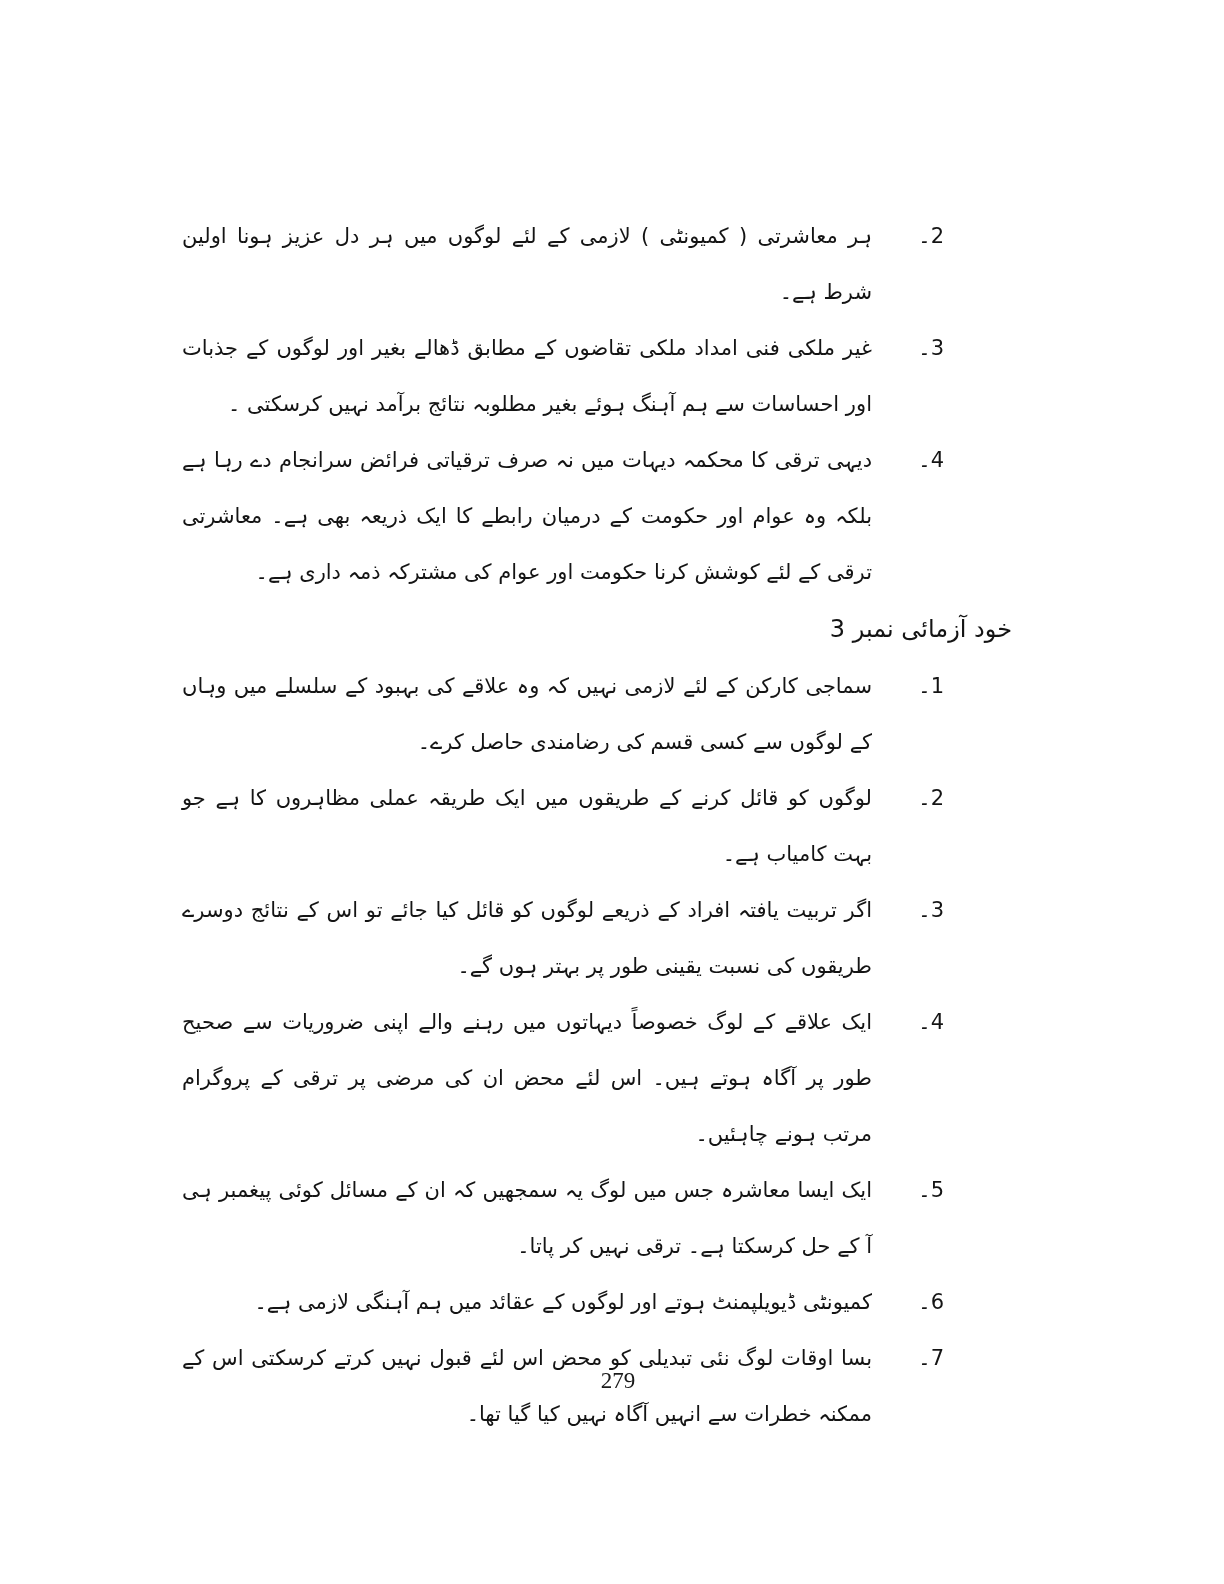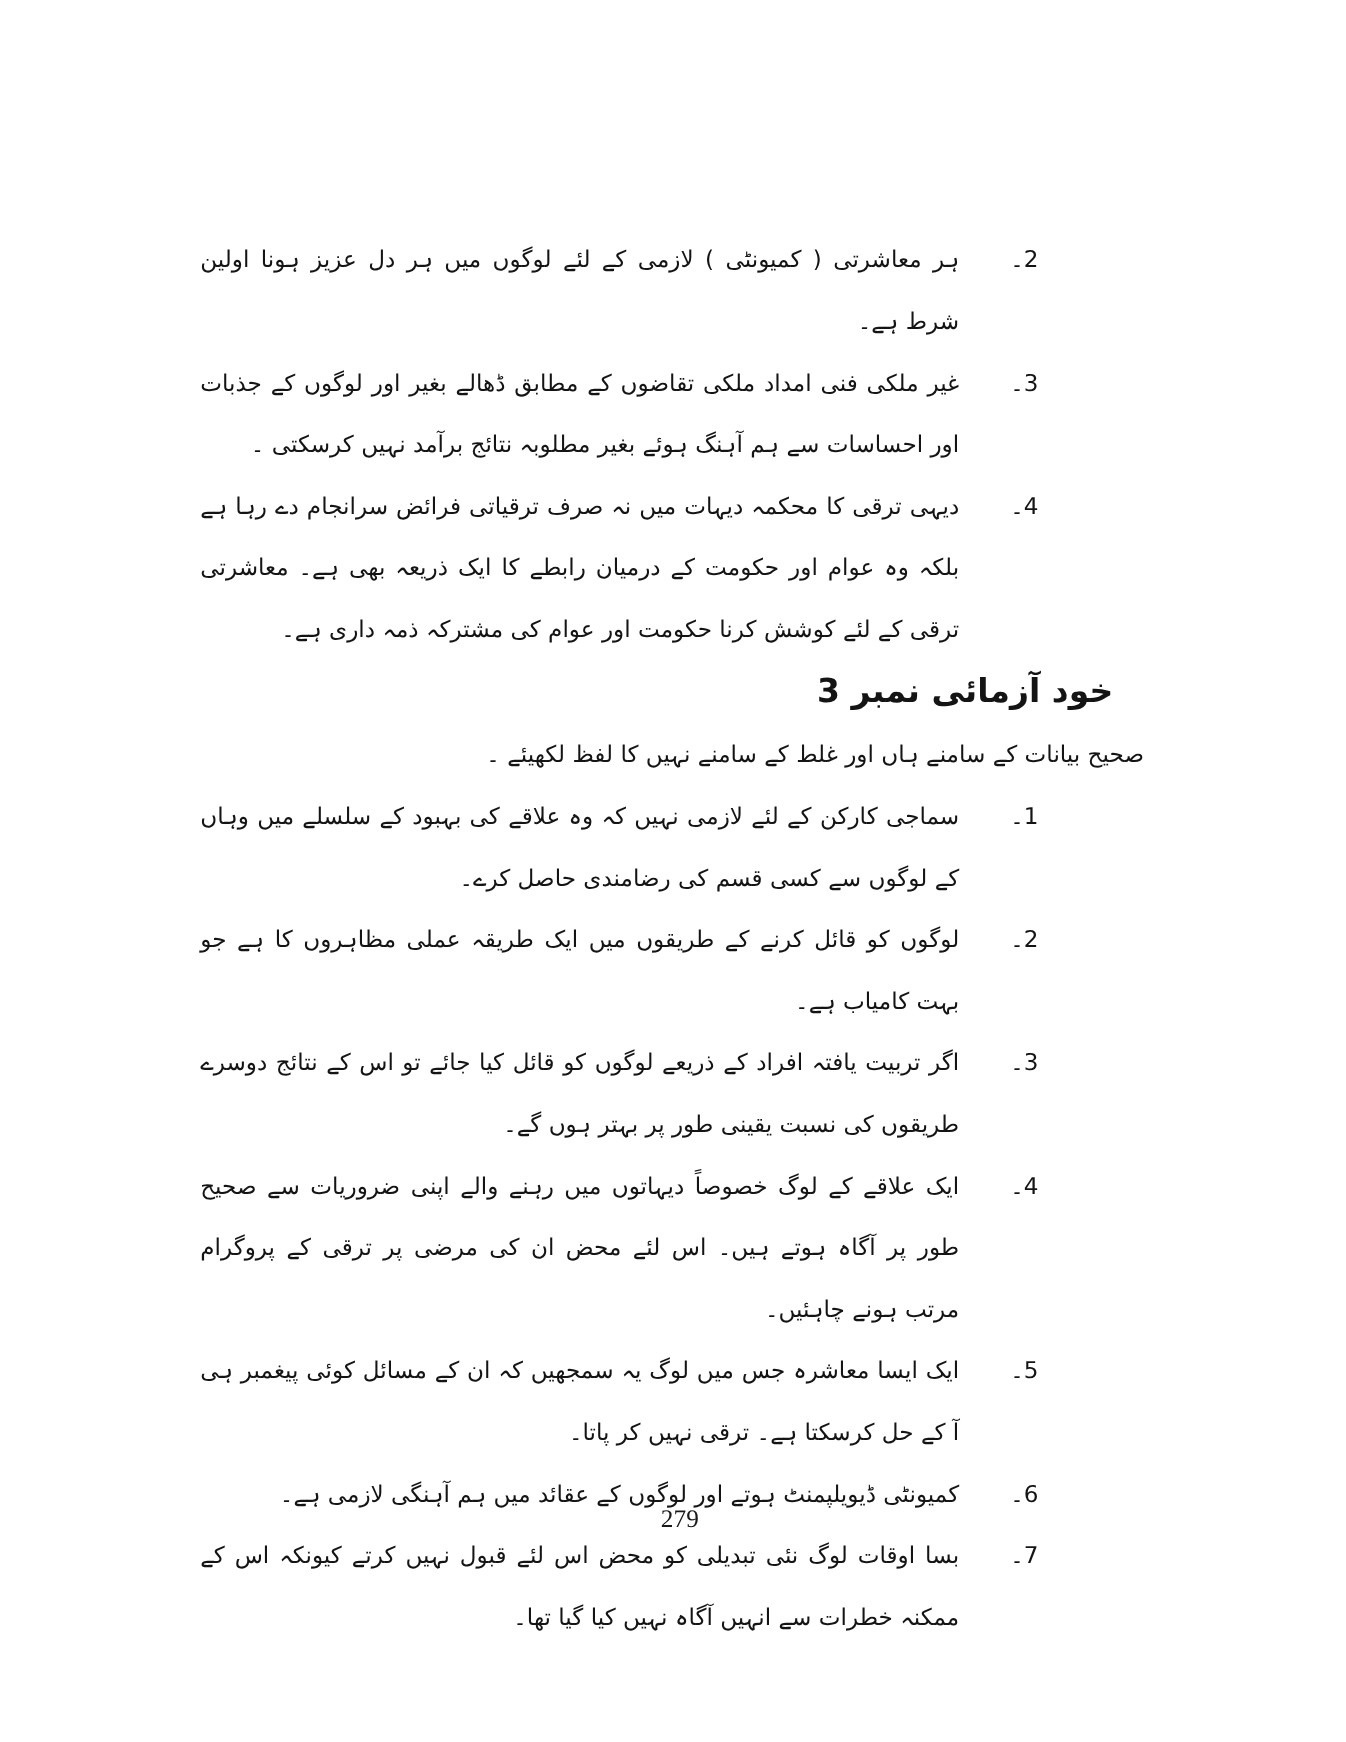--- a/index.html
+++ b/index.html
@@ -32,23 +32,23 @@
   .item .num {
     flex: 0 0 72px;
     white-space: nowrap;
   }
   .item .text {
     flex: 1 1 auto;
     text-align: justify;
     text-align-last: right;
   }
   .heading {
-    font-size: 30px;
+    font-size: 24px;
     line-height: 58px;
-    font-weight: 700;
+    font-weight: 400;
     margin: 0 28px 0 0;
   }
   .instruction {
     margin: 0;
     text-align: right;
   }
   .page-number {
     position: absolute;
     left: 12px;
     right: 0;
@@ -76,21 +76,20 @@
         <div class="text">غیر ملکی فنی امداد ملکی تقاضوں کے مطابق ڈھالے بغیر اور لوگوں کے جذبات اور احساسات سے ہم آہنگ ہوئے بغیر مطلوبہ نتائج برآمد نہیں کرسکتی ۔</div>
       </div>
       <div class="item">
         <span class="num">4۔</span>
         <div class="text">دیہی ترقی کا محکمہ دیہات میں نہ صرف ترقیاتی فرائض سرانجام دے رہا ہے بلکہ وہ عوام اور حکومت کے درمیان رابطے کا ایک ذریعہ بھی ہے۔ معاشرتی ترقی کے لئے کوشش کرنا حکومت اور عوام کی مشترکہ ذمہ داری ہے۔</div>
       </div>
     </section>
 
     <h1 class="heading">خود آزمائی نمبر 3</h1>
 
-    <p class="instruction">صحیح بیانات کے سامنے ہاں اور غلط کے سامنے نہیں کا لفظ لکھیئے ۔</p>
 
     <section class="statement-list">
       <div class="item">
         <span class="num">1۔</span>
         <div class="text">سماجی کارکن کے لئے لازمی نہیں کہ وہ علاقے کی بہبود کے سلسلے میں وہاں کے لوگوں سے کسی قسم کی رضامندی حاصل کرے۔</div>
       </div>
       <div class="item">
         <span class="num">2۔</span>
         <div class="text">لوگوں کو قائل کرنے کے طریقوں میں ایک طریقہ عملی مظاہروں کا ہے جو بہت کامیاب ہے۔</div>
       </div>
@@ -105,20 +104,20 @@
       <div class="item">
         <span class="num">5۔</span>
         <div class="text">ایک ایسا معاشرہ جس میں لوگ یہ سمجھیں کہ ان کے مسائل کوئی پیغمبر ہی آ کے حل کرسکتا ہے۔ ترقی نہیں کر پاتا۔</div>
       </div>
       <div class="item">
         <span class="num">6۔</span>
         <div class="text">کمیونٹی ڈیویلپمنٹ ہوتے اور لوگوں کے عقائد میں ہم آہنگی لازمی ہے۔</div>
       </div>
       <div class="item">
         <span class="num">7۔</span>
-        <div class="text">بسا اوقات لوگ نئی تبدیلی کو محض اس لئے قبول نہیں کرتے کیونکہ اس کے ممکنہ خطرات سے انہیں آگاہ نہیں کیا گیا تھا۔</div>
+        <div class="text">بسا اوقات لوگ نئی تبدیلی کو محض اس لئے قبول نہیں کرتے کرسکتی اس کے ممکنہ خطرات سے انہیں آگاہ نہیں کیا گیا تھا۔</div>
       </div>
     </section>
 
   </div>
 
   <div class="page-number">279</div>
 </div>
 
 </body></html>

